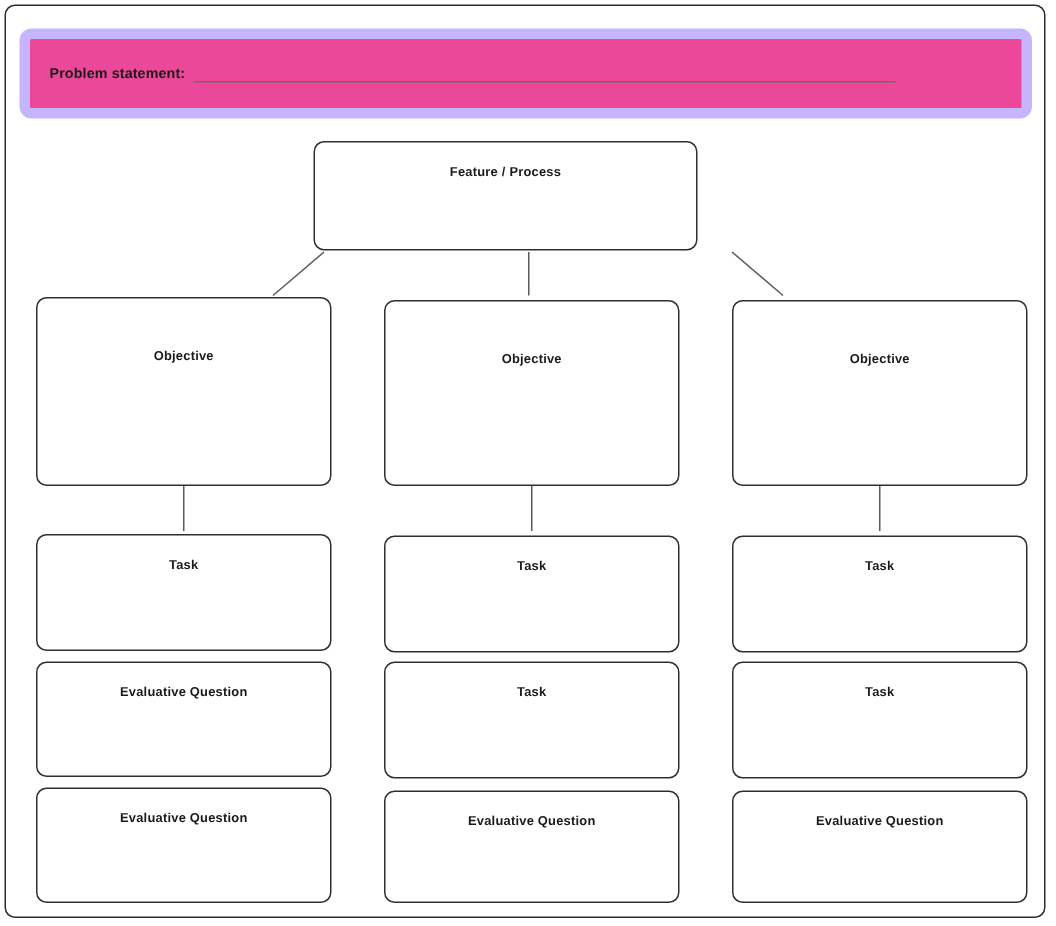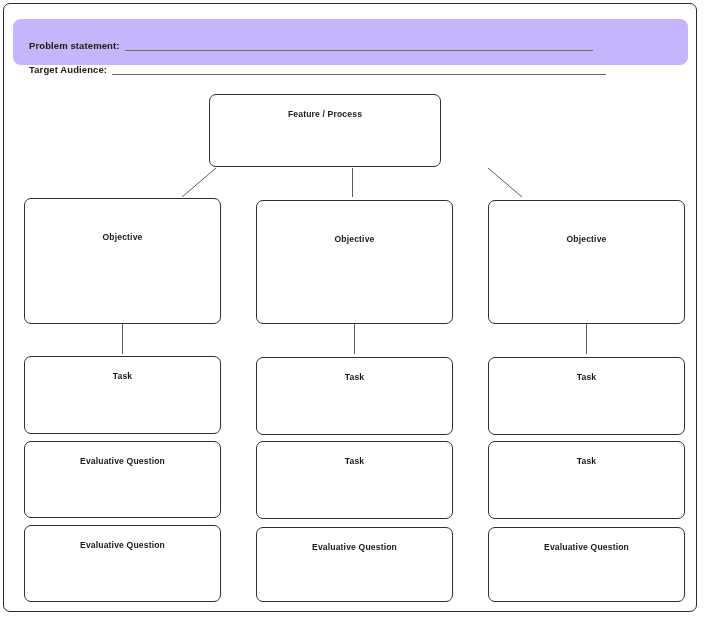--- a/index.html
+++ b/index.html
@@ -26,25 +26,25 @@
     border-radius: 7px;
     background: #ffffff;
   }
 
   
   #header-box {
     position: absolute;
     left: 9px;
     top: 15px;
     width: 675px;
-    height: 46px;
+    height: 60px;
     box-sizing: border-box;
-    border: 3px solid #c4b5fd;
+    border: 7px solid #c4b5fd;
     border-radius: 8px;
-    background: #c4b5fd;
+    background: #ec4899;
   }
   .hdr-row {
     position: absolute;
     left: 13px;
     height: 16px;
     display: flex;
     align-items: flex-end;
   }
   .hdr-row.r1 { top: 14px; }
   .hdr-row.r2 { top: 38px; }
@@ -87,21 +87,21 @@
   }
   .node.root .node-label { top: 14px; }
   .node.objective .node-label { top: 13px; margin-top: 20px; }
   .node.task .node-label,
   .node.question .node-label { top: 14px; }
 
   
   #root-node {
     left: 205px;
     top: 90px;
-    width: 232px;
+    width: 256px;
     height: 73px;
   }
 
   
   .conn-v {
     position: absolute;
     width: 1px;
     background: #5a5a5a;
   }
   .conn-d {
@@ -120,24 +120,20 @@
 
 <div id="page">
 
   <div id="header-box">
 
     <div class="hdr-row r1">
       <span class="hdr-label">Problem statement:</span>
       <span class="hdr-rule"></span>
     </div>
 
-    <div class="hdr-row r2">
-      <span class="hdr-label">Target Audience:</span>
-      <span class="hdr-rule"></span>
-    </div>
 
   </div>
 
   <div class="node root" id="root-node">
     <div class="node-label">Feature / Process</div>
   </div>
 
   <svg class="conn-d" style="left:0; top:0; width:704px; height:617px;">
     <line x1="212" y1="164" x2="178" y2="193"></line>
     <line x1="484" y1="164" x2="518" y2="193"></line>

